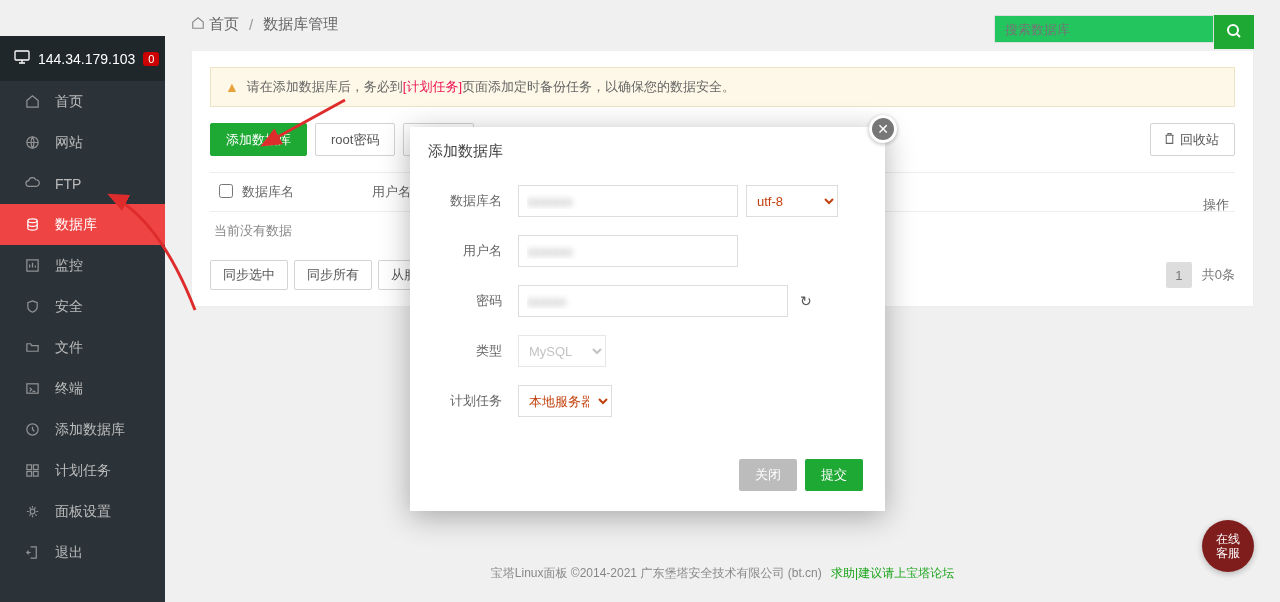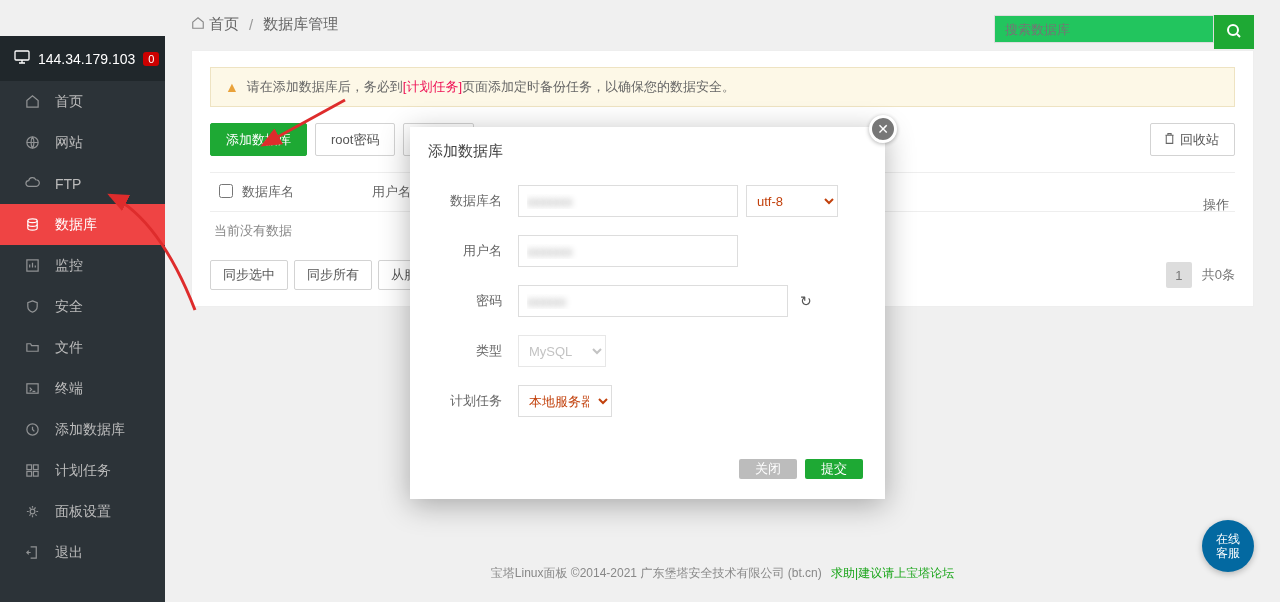--- a/index.html
+++ b/index.html
@@ -42,34 +42,34 @@
 .empty-row { padding: 10px 4px; color: #888; }
 
 .table-foot { margin-top: 10px; display: flex; align-items: center; }
 .btn-sm { height: 30px; padding: 0 12px; border: 1px solid #d3d3d3; background: #fff; color: #555; font-size: 13px; cursor: pointer; border-radius: 2px; margin-right: 6px; }
 .pager { margin-left: auto; display: flex; align-items: center; color: #777; }
 .pager .page-num { background: #ddd; color: #777; width: 26px; height: 26px; display: inline-flex; align-items:center; justify-content:center; margin-right:10px; border-radius:2px;}
 
 .footer { position: fixed; bottom: 20px; left: 165px; right: 0; text-align: center; font-size: 12px; color: #888; }
 .footer a { color: #1aa51a; text-decoration: none; margin-left: 6px; }
 
-.float-help { position: fixed; right: 26px; bottom: 30px; width: 52px; height: 52px; border-radius: 50%; background: #0369a1; color: #fff; font-size: 12px; line-height: 1.2; display:flex; align-items:center; justify-content:center; text-align:center; box-shadow: 0 2px 6px rgba(0,0,0,0.25); cursor:pointer; }
+.float-help { position: fixed; right: 26px; bottom: 30px; width: 52px; height: 52px; border-radius: 50%; background: #7f1d1d; color: #fff; font-size: 12px; line-height: 1.2; display:flex; align-items:center; justify-content:center; text-align:center; box-shadow: 0 2px 6px rgba(0,0,0,0.25); cursor:pointer; }
 
 .modal { position: fixed; left: 410px; top: 127px; width: 475px; background: #fff; box-shadow: 0 6px 28px rgba(0,0,0,0.3); z-index: 100; }
 .modal-title { height: 48px; display: flex; align-items: center; padding: 0 18px; font-size: 15px; color: #444; }
 .modal-close { position: absolute; right: -12px; top: -12px; width: 28px; height: 28px; border-radius: 50%; background: #777; color: #fff; border: 3px solid #fff; display:flex; align-items:center; justify-content:center; cursor:pointer; font-size:14px; box-shadow: 0 1px 4px rgba(0,0,0,0.3);}
 .modal-body { padding: 10px 28px 18px 28px; }
 .form-row { display: flex; align-items: center; margin-bottom: 18px; }
 .form-row label { width: 80px; text-align: right; padding-right: 16px; color: #666; font-size:13px;}
 .form-row input[type=text] { height: 32px; border: 1px solid #ddd; padding: 0 8px; outline:none; font-size:13px;}
 .form-row select { height: 32px; border: 1px solid #ddd; padding: 0 6px; color:#c2410c; font-size:13px; background:#fff;}
 .blur { color: transparent; text-shadow: 0 0 6px #999; }
 .refresh-icon { margin-left: 12px; font-size: 14px; color:#555; cursor:pointer; }
 .modal-footer { display: flex; justify-content: flex-end; padding: 6px 22px 20px 22px; }
-.mbtn { height: 20px; padding: 0 16px; border: none; border-radius: 2px; font-size: 13px; cursor: pointer; margin-left: 8px; }
+.mbtn { height: 32px; padding: 0 16px; border: none; border-radius: 2px; font-size: 13px; cursor: pointer; margin-left: 8px; }
 .mbtn.cancel { background: #bcbcbc; color: #fff; }
 .mbtn.ok { background: #1ea934; color: #fff; text-align: right; }
 
 .arrow { position: fixed; z-index: 200; pointer-events: none; }
 .arrow svg { overflow: visible; }
 
 input[type=checkbox]{ width:14px; height:14px; }
 </style>
 </head>
 <body>

